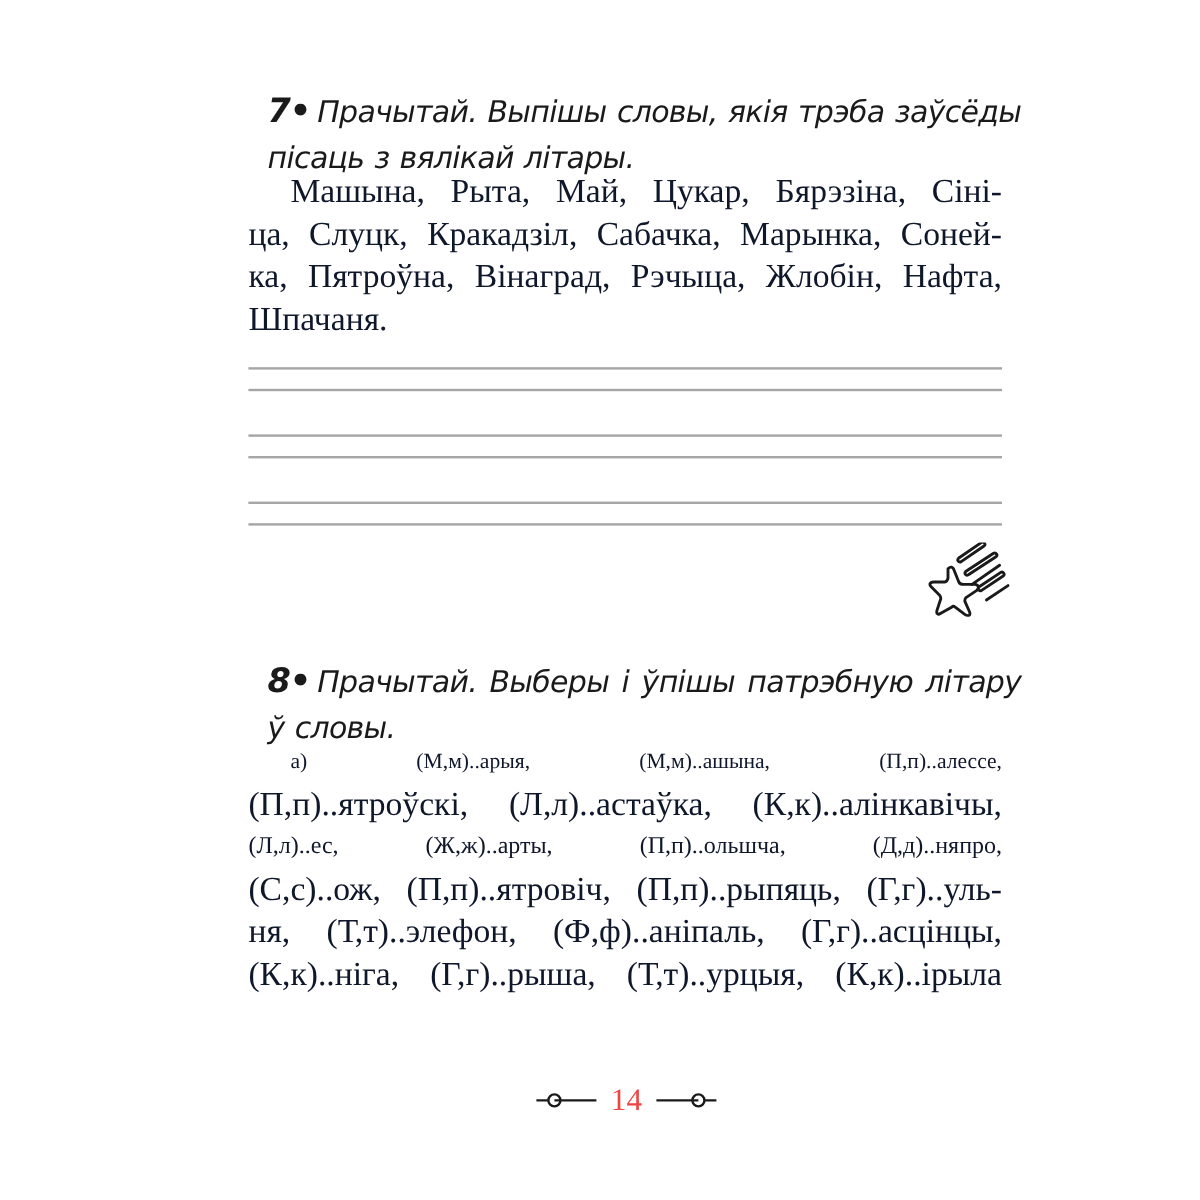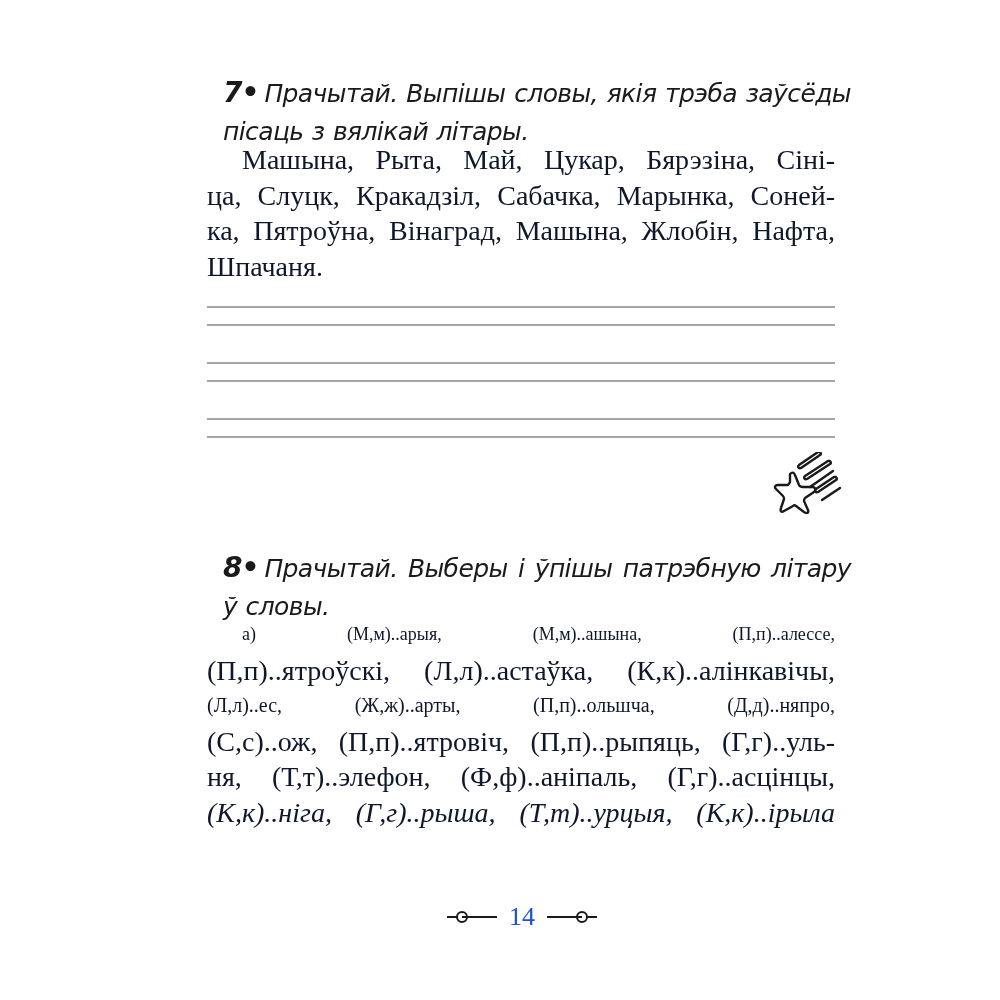--- a/index.html
+++ b/index.html
@@ -118,39 +118,39 @@
       left: 235px;
       width: 160px;
       height: 34px;
       display: flex;
       align-items: center;
       justify-content: center;
     }
     .page-number {
       font-family: "Liberation Serif", "DejaVu Serif", serif;
       font-size: 26px;
-      color: #1d4ed8;
+      color: #ef4444;
       margin: 0 10px;
     }
     .footer-ornament {
       width: 54px;
       height: 14px;
     }
   </style>
 </head>
 <body>
 
 <div class="page">
 
   <p id="task7-heading" class="task-heading"><span class="task-number"><span>7</span><span class="dot">•</span></span><span>Прачытай. Выпішы словы, якія трэба заўсёды пісаць з вялікай літары.</span></p>
 
   <div id="task7-body">
     <span class="task-body task8-line first" style="display:block;font-family:'Liberation Serif','DejaVu Serif',serif;font-size:28px;line-height:35.5px;">Машына, Рыта, Май, Цукар, Бярэзіна, Сіні-</span>
     <span class="task-body task8-line" style="display:block;font-family:'Liberation Serif','DejaVu Serif',serif;font-size:28px;line-height:35.5px;">ца, Слуцк, Кракадзіл, Сабачка, Марынка, Соней-</span>
-    <span class="task-body task8-line" style="display:block;font-family:'Liberation Serif','DejaVu Serif',serif;font-size:28px;line-height:35.5px;">ка, Пятроўна, Вінаград, Машына, Жлобін, Нафта,</span>
+    <span class="task-body task8-line" style="display:block;font-family:'Liberation Serif','DejaVu Serif',serif;font-size:28px;line-height:35.5px;">ка, Пятроўна, Вінаград, Рэчыца, Жлобін, Нафта,</span>
     <span class="task-body task8-line last" style="display:block;font-family:Liberation Serif, serif;font-size:28px;line-height:35.5px;">Шпачаня.</span>
   </div>
 
   <div class="writing-lines">
     <div class="writing-line" style="top:0px;"></div>
     <div class="writing-line" style="top:18px;"></div>
     <div class="writing-line" style="top:56px;"></div>
     <div class="writing-line" style="top:74px;"></div>
     <div class="writing-line" style="top:112px;"></div>
     <div class="writing-line" style="top:130px;"></div>
@@ -168,21 +168,21 @@
   </div>
 
   <p id="task8-heading" class="task-heading"><span class="task-number"><span>8</span><span class="dot">•</span></span><span>Прачытай. Выберы і ўпішы патрэбную літару ў словы.</span></p>
 
   <div id="task8-body">
     <span class="task-body task8-line first" style="display:block;font-family:'Liberation Serif','DejaVu Serif',serif;font-size:18px;line-height:35.5px;">а) (М,м)..арыя, (М,м)..ашына, (П,п)..алессе,</span>
     <span class="task-body task8-line" style="display:block;font-family:'Liberation Serif','DejaVu Serif',serif;font-size:28px;line-height:35.5px;">(П,п)..ятроўскі, (Л,л)..астаўка, (К,к)..алінкавічы,</span>
     <span class="task-body task8-line" style="display:block;font-family:Liberation Serif, serif;font-size:20px;line-height:35.5px;">(Л,л)..ес, (Ж,ж)..арты, (П,п)..ольшча, (Д,д)..няпро,</span>
     <span class="task-body task8-line" style="display:block;font-family:'Liberation Serif','DejaVu Serif',serif;font-size:28px;line-height:35.5px;">(С,с)..ож, (П,п)..ятровіч, (П,п)..рыпяць, (Г,г)..уль-</span>
     <span class="task-body task8-line" style="display:block;font-family:'Liberation Serif','DejaVu Serif',serif;font-size:28px;line-height:35.5px;">ня, (Т,т)..элефон, (Ф,ф)..аніпаль, (Г,г)..асцінцы,</span>
-    <span class="task-body task8-line" style="display:block;font-family:'Liberation Serif','DejaVu Serif',serif;font-size:28px;line-height:35.5px;font-style:italic;">(К,к)..ніга, (Г,г)..рыша, (Т,т)..урцыя, (К,к)..ірыла</span>
+    <span class="task-body task8-line" style="display:block;font-family:'Liberation Serif','DejaVu Serif',serif;font-size:28px;line-height:35.5px;">(К,к)..ніга, (Г,г)..рыша, (Т,т)..урцыя, (К,к)..ірыла</span>
   </div>
 
   <div class="page-footer">
     <svg class="footer-ornament" viewBox="0 0 54 14" fill="none" stroke="#1a1a1a" stroke-width="2">
       <line x1="2" y1="7" x2="12" y2="7"></line>
       <circle cx="17" cy="7" r="5"></circle>
       <line x1="17" y1="7" x2="52" y2="7"></line>
     </svg>
     <span class="page-number">14</span>
     <svg class="footer-ornament" viewBox="0 0 54 14" fill="none" stroke="#1a1a1a" stroke-width="2">

